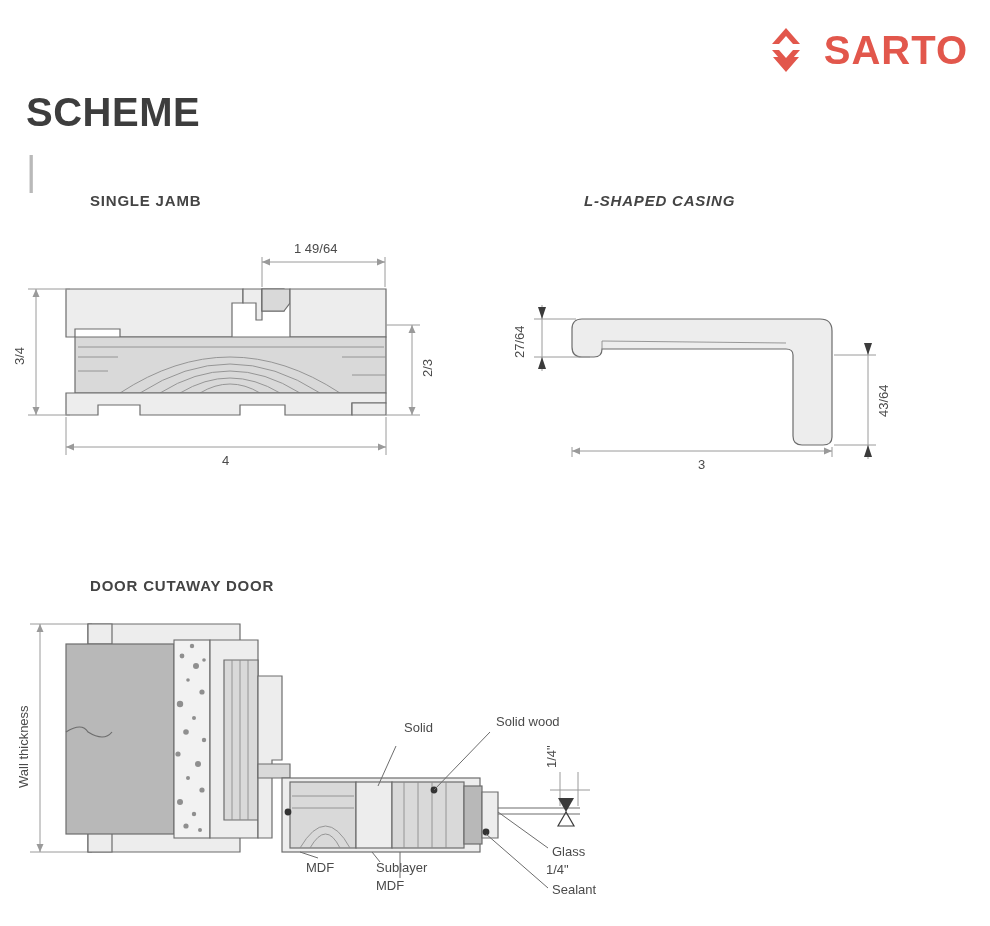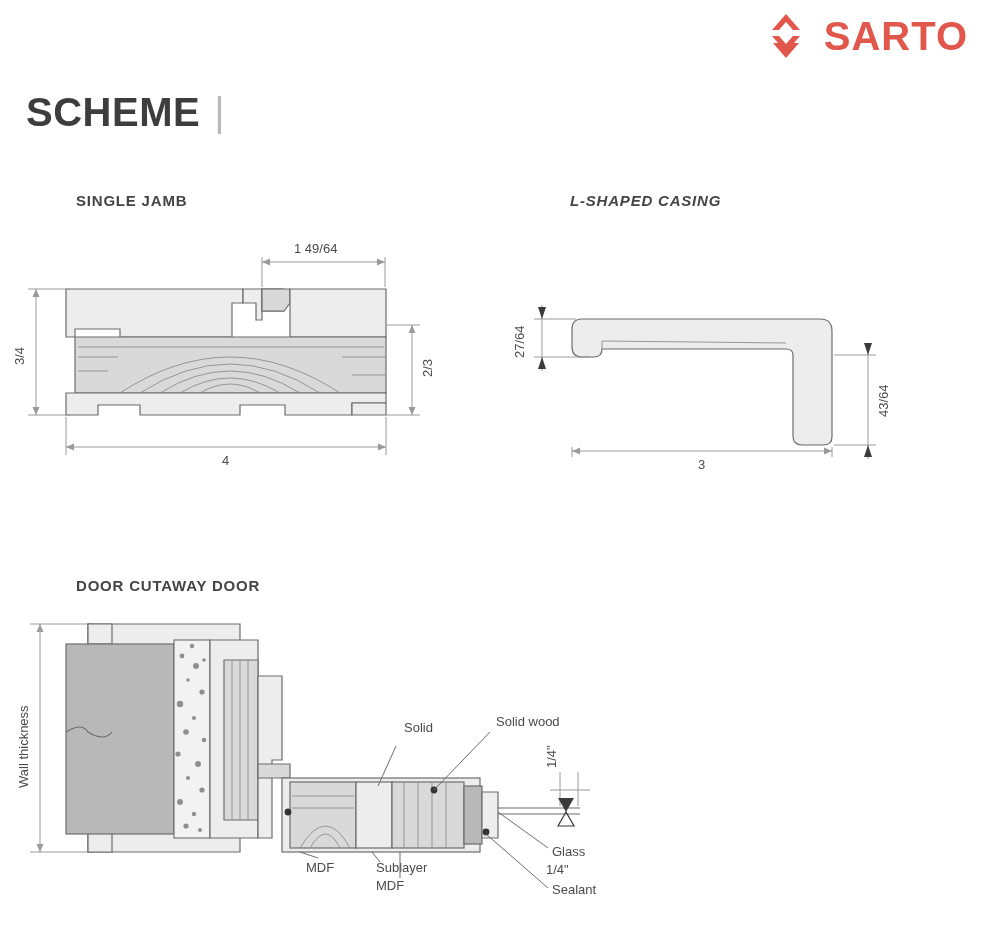--- a/index.html
+++ b/index.html
@@ -12,21 +12,21 @@
     height: 926px;
     position: relative;
     font-family: "Liberation Sans", sans-serif;
     color: #3b3b3b;
     overflow: hidden;
   }
 
   
   .brand {
     position: absolute;
-    top: 10px;
+    top: 24px;
     right: 22px;
     display: flex;
     align-items: center;
     gap: 12px;
   }
   .brand-mark { width: 52px; height: 52px; }
   .brand-name {
     font-size: 40px;
     font-weight: bold;
     letter-spacing: 1px;
@@ -35,20 +35,21 @@
   }
 
   
   .title-row {
     position: absolute;
     left: 26px;
     top: 90px;
     display: flex;
     align-items: baseline;
     gap: 14px;
+    flex-direction: column;
   }
   .title-main {
     font-size: 40px;
     font-weight: bold;
     color: #3d3d3d;
     letter-spacing: 0.5px;
   }
   .title-sep {
     font-size: 40px;
     color: #b9b9b9;
@@ -60,20 +61,21 @@
     letter-spacing: 1px;
   }
 
   
   .section-head {
     position: absolute;
     font-size: 15px;
     font-weight: bold;
     letter-spacing: 0.8px;
     color: #444;
+    margin-left: 14px;
   }
   #head-jamb   { left: 76px;  top: 192px; }
   #head-casing { left: 570px; top: 192px; font-style: italic; }
   #head-cutaway{ left: 76px;  top: 577px; }
 
   
   svg { position: absolute; overflow: visible; }
   #svg-jamb    { left: 0;   top: 225px; width: 470px; height: 270px; }
   #svg-casing  { left: 490px; top: 225px; width: 470px; height: 270px; }
   #svg-cutaway { left: 0;   top: 600px; width: 990px; height: 320px; }

